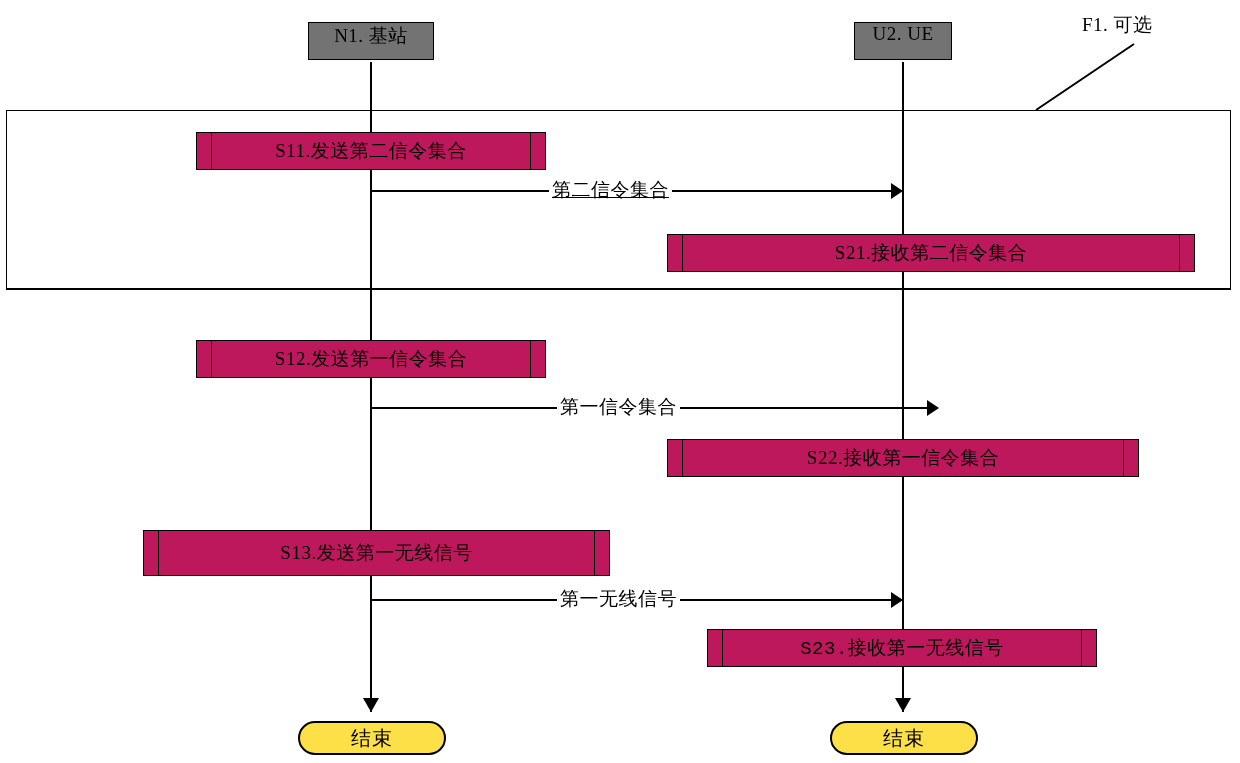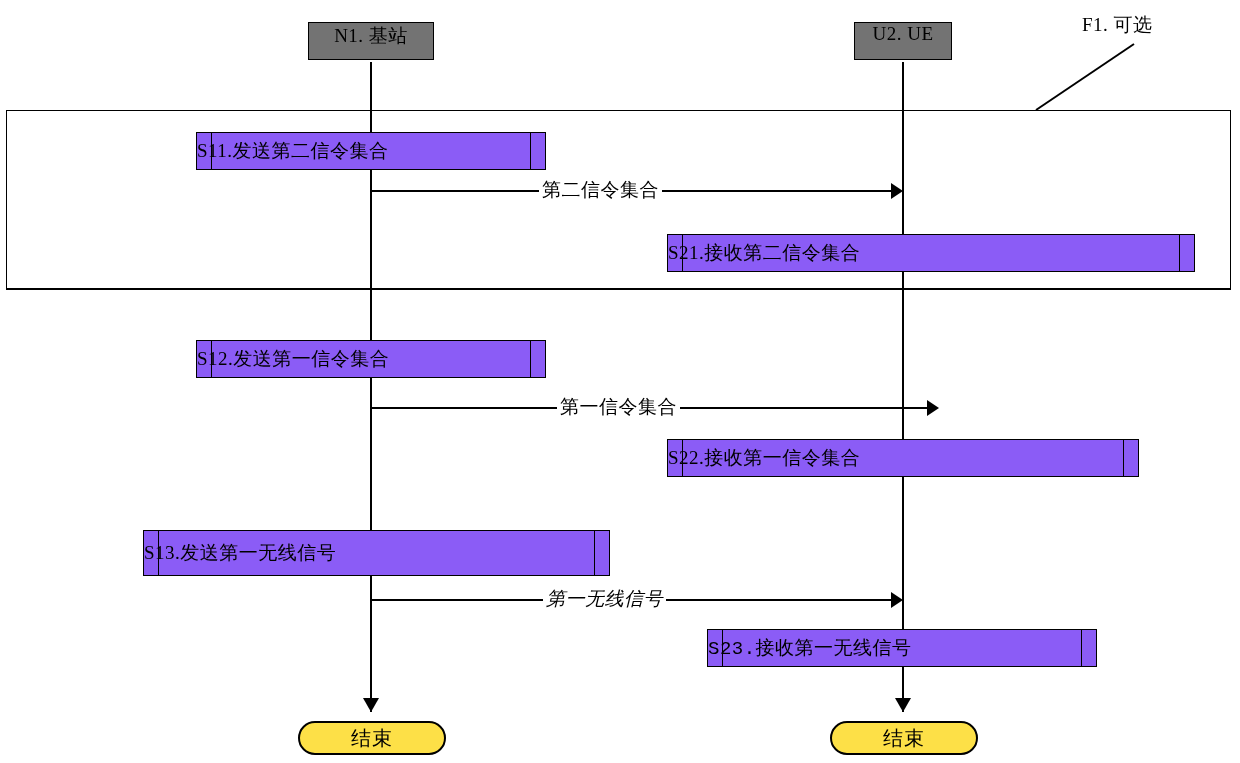--- a/index.html
+++ b/index.html
@@ -55,25 +55,25 @@
   }
   .leader-svg {
     position: absolute;
     overflow: visible;
   }
 
   
   .proc-box {
     position: absolute;
     border: 1px solid #000000;
-    background: #8b5cf6;
+    background: #be185d;
     box-sizing: border-box;
     display: flex;
     align-items: center;
-    justify-content: flex-start;
+    justify-content: center;
   }
   .proc-box::before,
   .proc-box::after {
     content: "";
     position: absolute;
     top: 0;
     bottom: 0;
     width: 1px;
     background: #000000;
   }
@@ -172,21 +172,21 @@
     <line x1="1036" y1="110" x2="1134" y2="44" stroke="#000000" stroke-width="2"></line>
   </svg>
 
   <div class="proc-box" style="left:196px; top:132px; width:350px; height:38px;">
     <span class="proc-label">S11.发送第二信令集合</span>
   </div>
 
   <div class="msg" style="left:371px; top:181px; width:532px;">
     <div class="msg-line"></div>
     <div class="msg-head"></div>
-    <div class="msg-text" style="left:168px;">第二信令集合</div>
+    <div class="msg-text" style="left:178px;text-decoration:underline;">第二信令集合</div>
   </div>
 
   <div class="proc-box" style="left:667px; top:234px; width:528px; height:38px;">
     <span class="proc-label">S21.接收第二信令集合</span>
   </div>
 
   <div class="proc-box" style="left:196px; top:340px; width:350px; height:38px;">
     <span class="proc-label">S12.发送第一信令集合</span>
   </div>
 
@@ -200,21 +200,21 @@
     <span class="proc-label">S22.接收第一信令集合</span>
   </div>
 
   <div class="proc-box" style="left:143px; top:530px; width:467px; height:46px;">
     <span class="proc-label">S13.发送第一无线信号</span>
   </div>
 
   <div class="msg" style="left:371px; top:590px; width:532px;">
     <div class="msg-line"></div>
     <div class="msg-head"></div>
-    <div class="msg-text" style="left:172px;font-style:italic;">第一无线信号</div>
+    <div class="msg-text" style="left:186px;">第一无线信号</div>
   </div>
 
   <div class="proc-box" style="left:707px; top:629px; width:390px; height:38px;font-family:Liberation Mono, monospace;">
     <span class="proc-label">S23.接收第一无线信号</span>
   </div>
 
   <div class="down-head" style="left:363px; top:698px;"></div>
   <div class="terminator" style="left:298px; top:721px; width:148px; height:34px;">
     <span>结束</span>
   </div>

